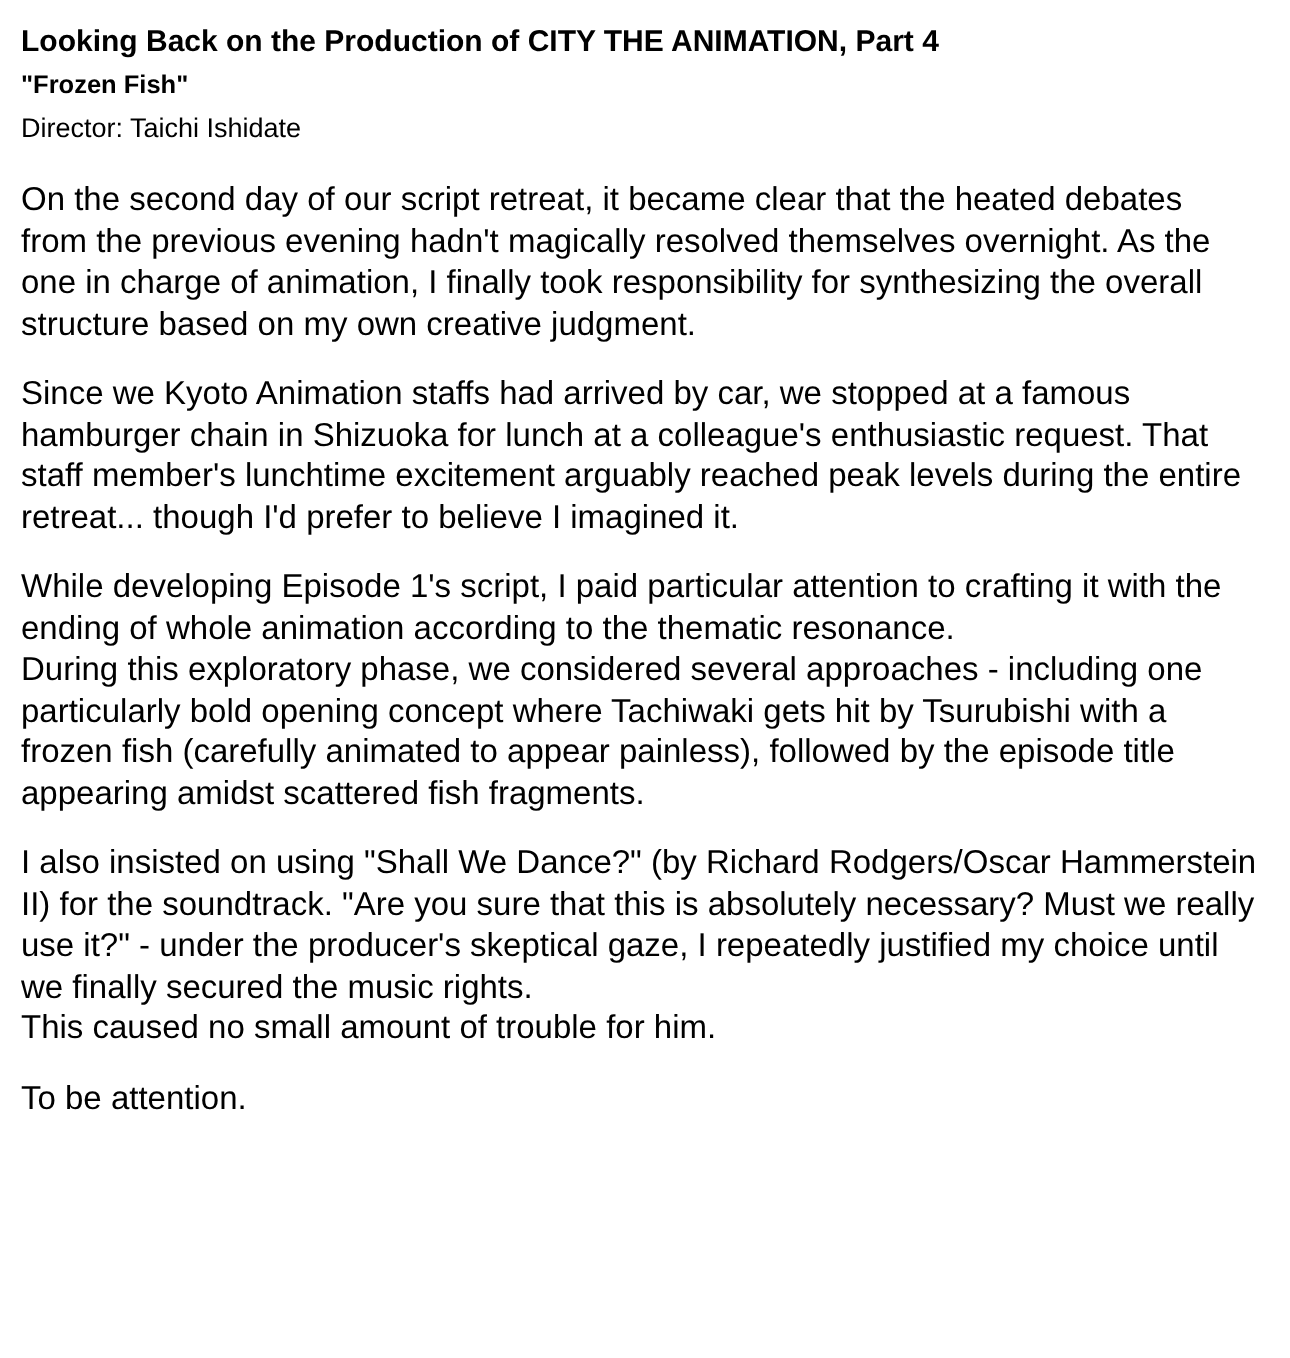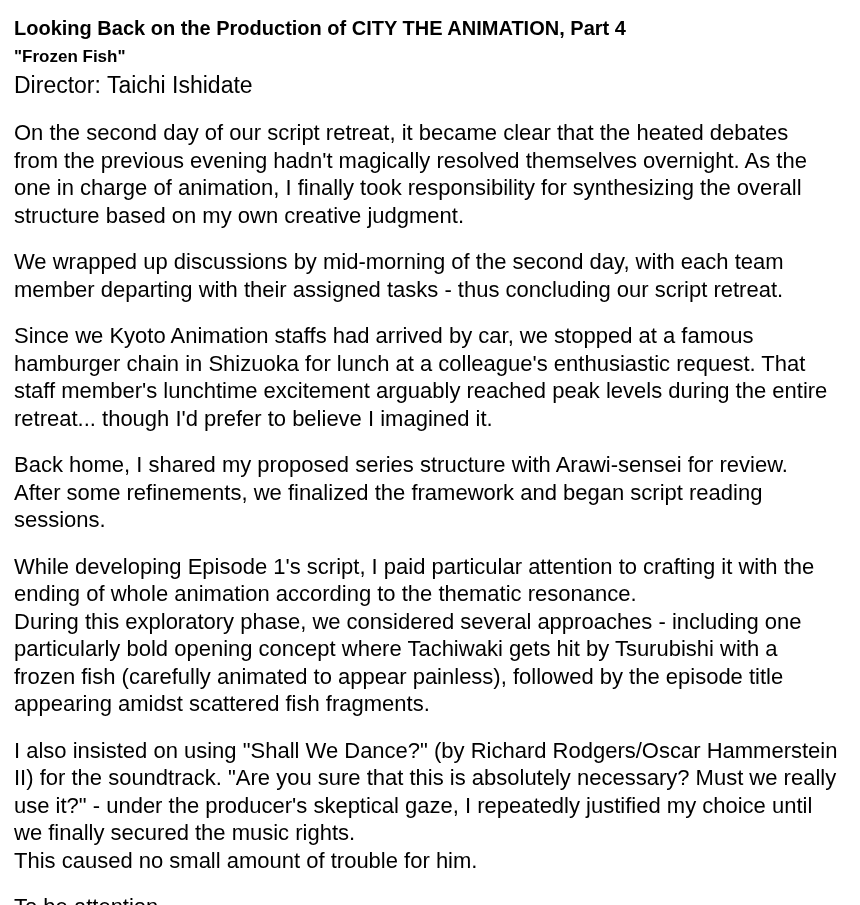--- a/index.html
+++ b/index.html
@@ -22,21 +22,21 @@
     line-height: 30px;
     margin: 0;
   }
   .subtitle {
     font-size: 17px;
     font-weight: 700;
     line-height: 28px;
     margin: 0;
   }
   .byline {
-    font-size: 23px;
+    font-size: 18px;
     font-weight: 400;
     line-height: 28px;
     margin: 0 0 20px 0;
   }
   .para {
     font-size: 22px;
     font-weight: 400;
     line-height: 27.5px;
     margin: 19px 0;
     white-space: pre-line; 
@@ -47,21 +47,19 @@
 </style>
 </head>
 <body>
 
 <div class="page">
   <h1 class="title">Looking Back on the Production of CITY THE ANIMATION, Part 4</h1>
   <h2 class="subtitle">"Frozen Fish"</h2>
   <p class="byline">Director: Taichi Ishidate</p>
 
   <p class="para">On the second day of our script retreat, it became clear that the heated debates from the previous evening hadn't magically resolved themselves overnight. As the one in charge of animation, I finally took responsibility for synthesizing the overall structure based on my own creative judgment.</p>
-  <p class="para">We wrapped up discussions by mid-morning of the second day, with each team member departing with their assigned tasks - thus concluding our script retreat.</p>
   <p class="para">Since we Kyoto Animation staffs had arrived by car, we stopped at a famous hamburger chain in Shizuoka for lunch at a colleague's enthusiastic request. That staff member's lunchtime excitement arguably reached peak levels during the entire retreat... though I'd prefer to believe I imagined it.</p>
-  <p class="para">Back home, I shared my proposed series structure with Arawi-sensei for review. After some refinements, we finalized the framework and began script reading sessions.</p>
   <p class="para">While developing Episode 1's script, I paid particular attention to crafting it with the ending of whole animation according to the thematic resonance.
 During this exploratory phase, we considered several approaches - including one particularly bold opening concept where Tachiwaki gets hit by Tsurubishi with a frozen fish (carefully animated to appear painless), followed by the episode title appearing amidst scattered fish fragments.</p>
   <p class="para">I also insisted on using "Shall We Dance?" (by Richard Rodgers/Oscar Hammerstein II) for the soundtrack. "Are you sure that this is absolutely necessary? Must we really use it?" - under the producer's skeptical gaze, I repeatedly justified my choice until we finally secured the music rights.
 This caused no small amount of trouble for him.</p>
   <p class="para">To be attention.</p>
 </div>
 
 </body></html>

